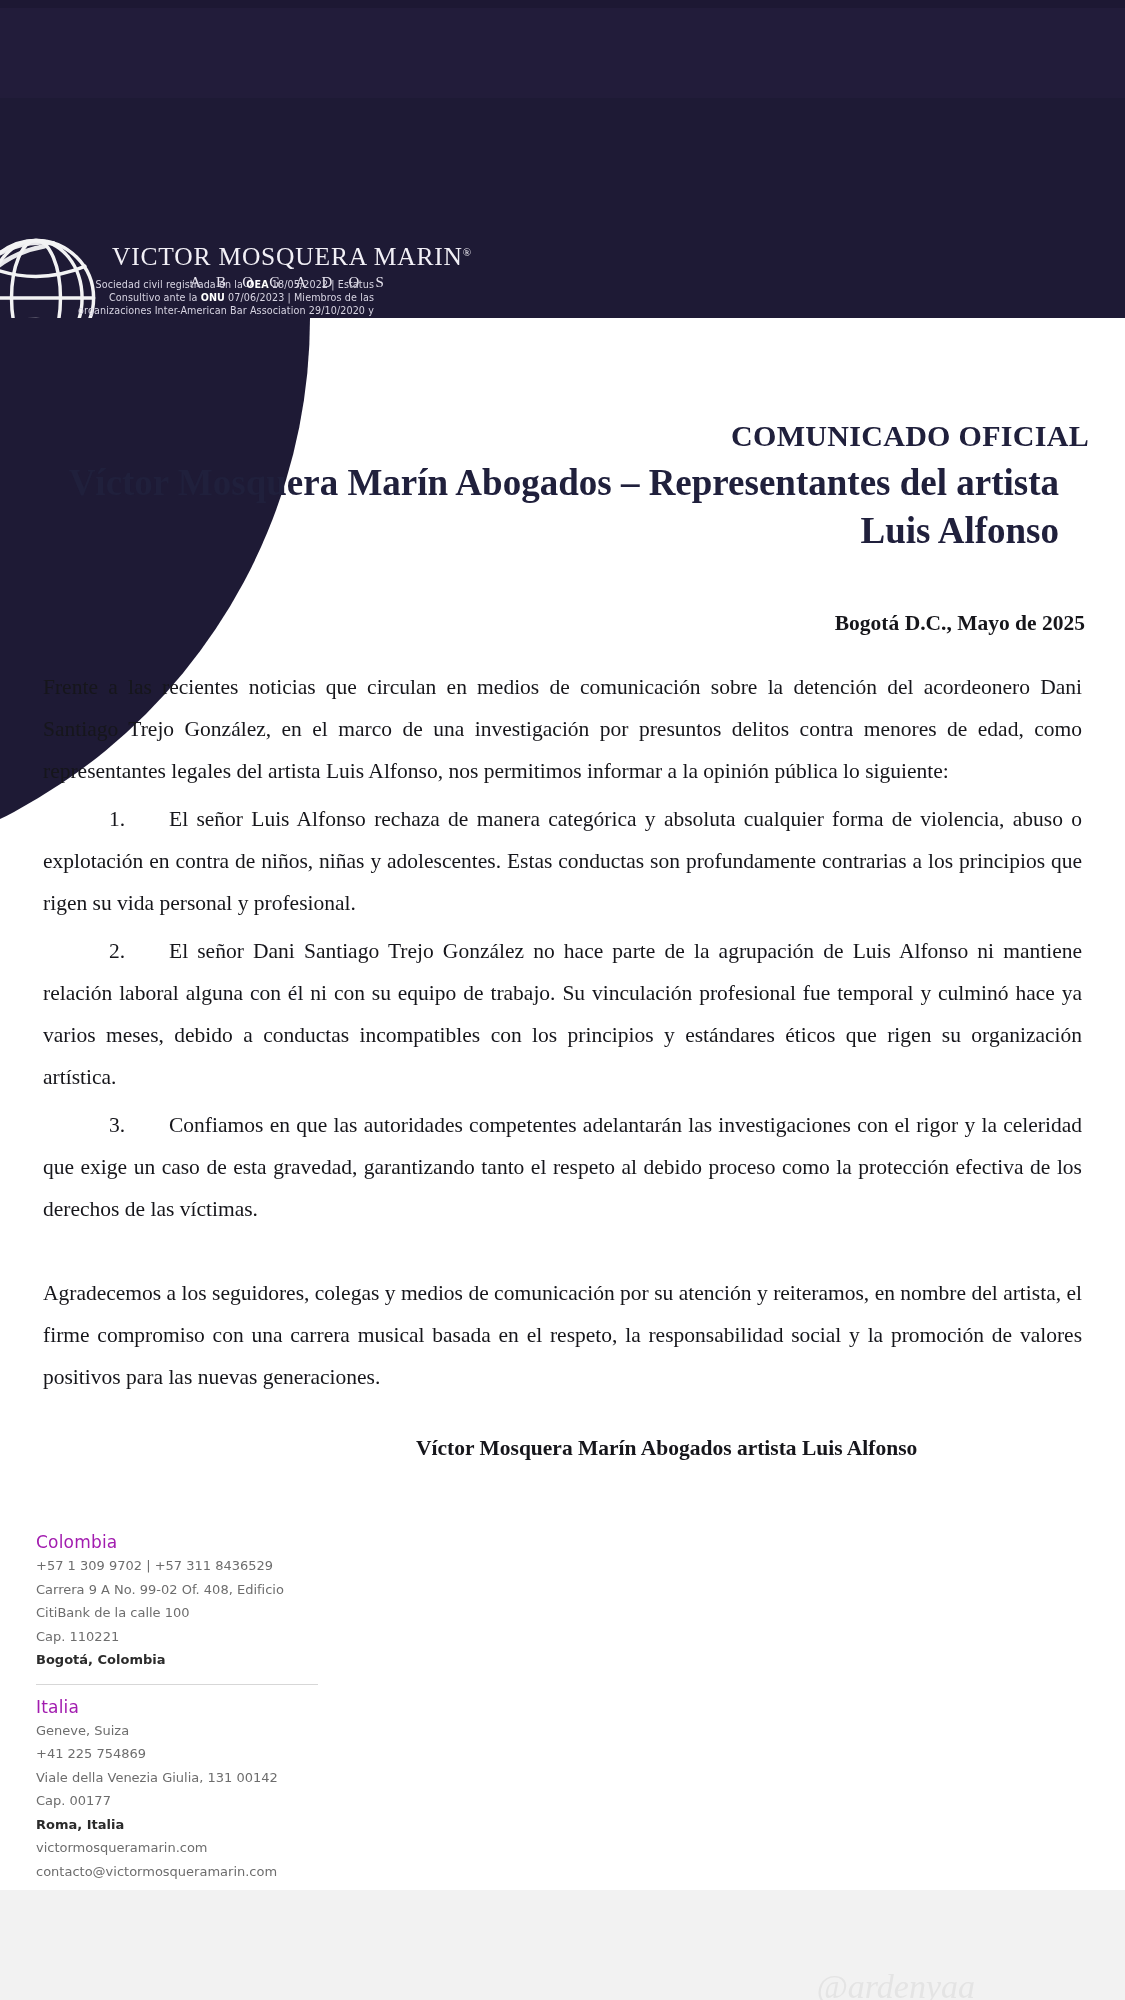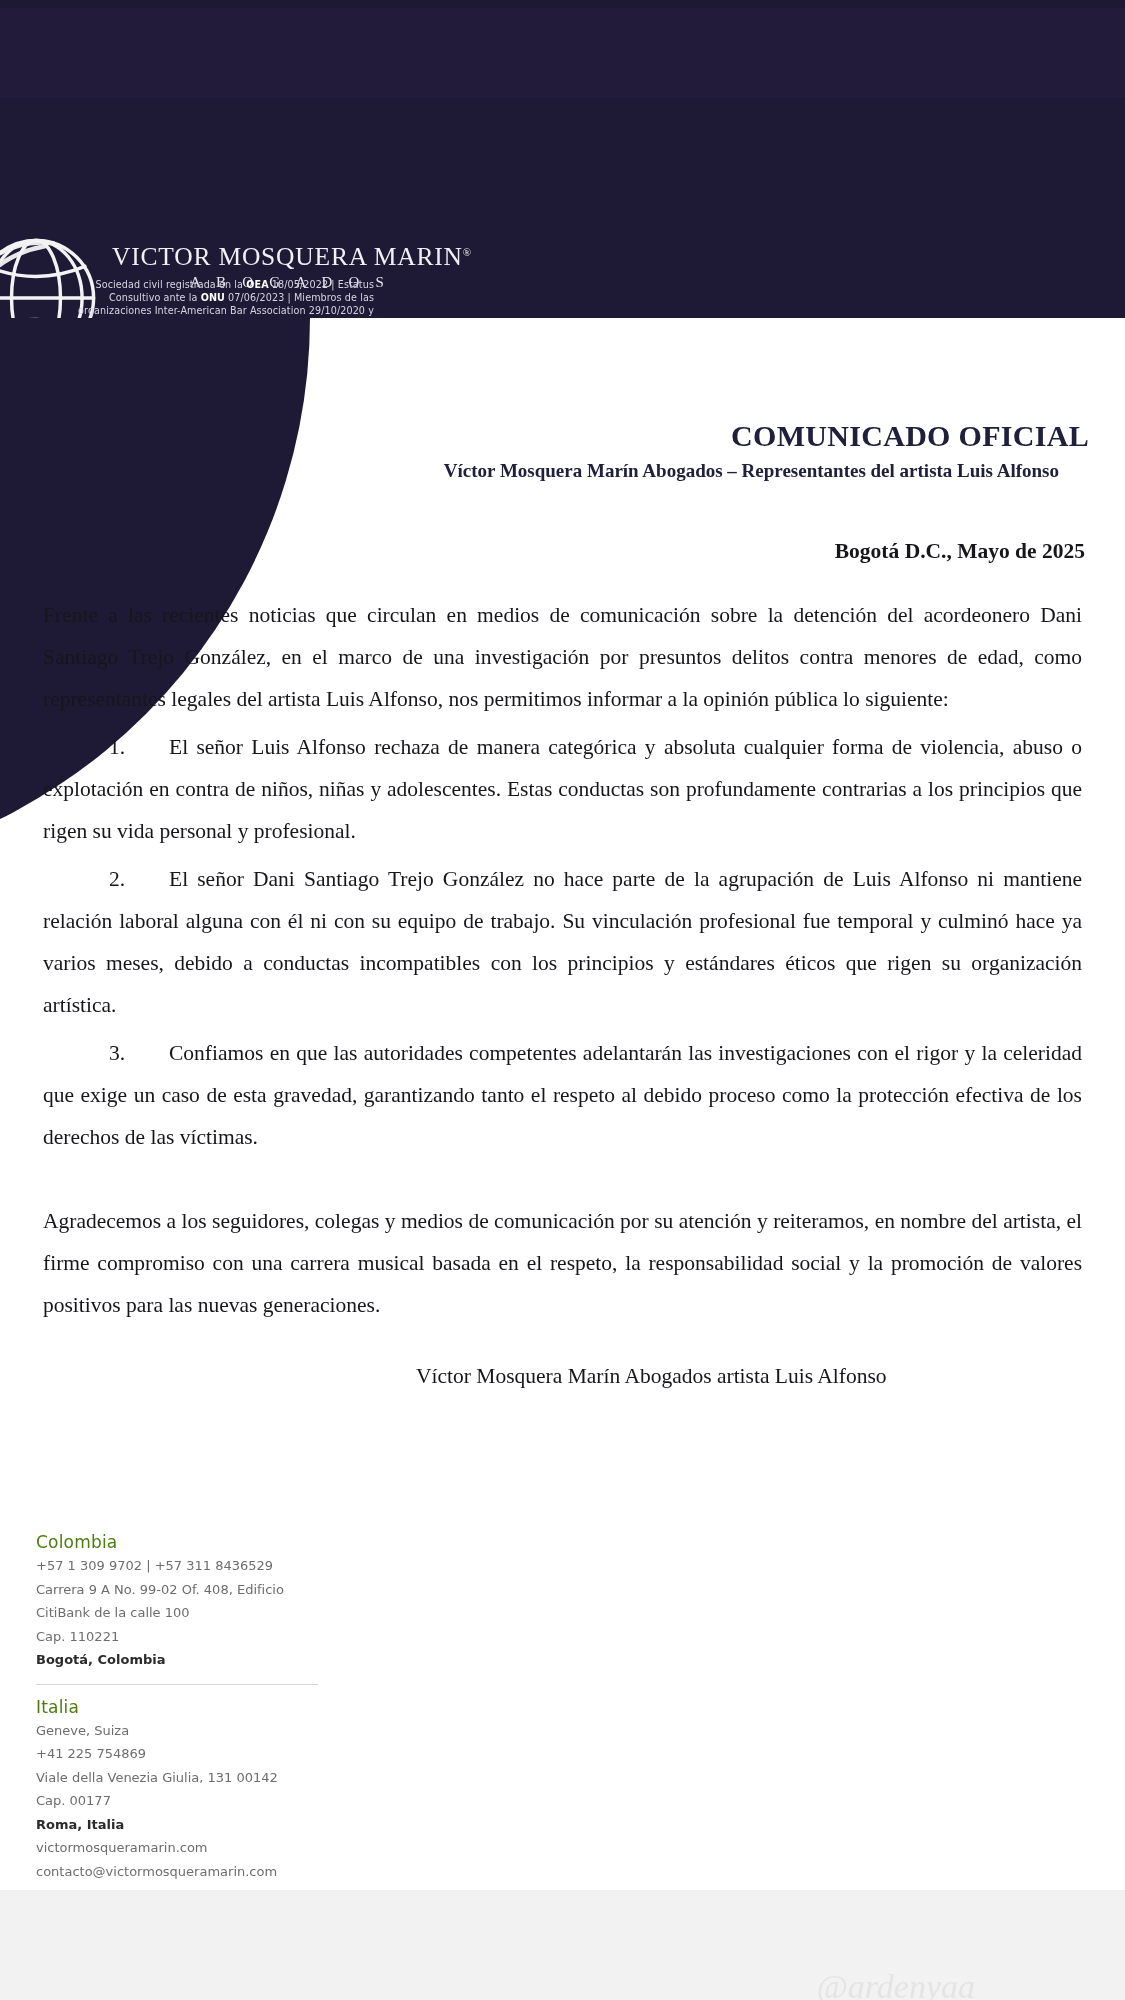--- a/index.html
+++ b/index.html
@@ -141,21 +141,21 @@
     color: #20203c;
     font-family: "Liberation Serif", serif;
     font-weight: bold;
   }
   .title-main {
     font-size: 30px;
     letter-spacing: 0.3px;
     line-height: 1.22;
   }
   .title-sub {
-    font-size: 19px;
+    font-size: 37px;
     line-height: 1.30;
     margin-top: 4px;
     padding: 0 30px;
   }
 
   .dateline {
     margin-top: 56px;
     text-align: right;
     font-family: "Liberation Serif", serif;
     font-weight: bold;
@@ -179,36 +179,36 @@
     display: inline-block;
     width: 60px;
     margin-left: 66px;
   }
   .body-text p.spaced { margin-top: 42px; }
 
   .signature {
     margin-top: 38px;
     margin-left: 380px;
     font-family: "Liberation Serif", serif;
-    font-weight: normal;
+    font-weight: bold;
     font-size: 21.5px;
     color: #16161b;
   }
 
   
   .footer {
     position: absolute;
     top: 1530px;
     left: 36px;
     width: 310px;
     font-family: "DejaVu Sans", sans-serif;
   }
   .f-head {
     font-size: 17px;
-    color: #4d7c0f;
+    color: #a21caf;
     font-weight: normal;
     line-height: 24px;
     letter-spacing: 0.2px;
   }
   .f-line {
     font-size: 13px;
     color: #6d6d6d;
     line-height: 23.5px;
     white-space: nowrap;
   }

